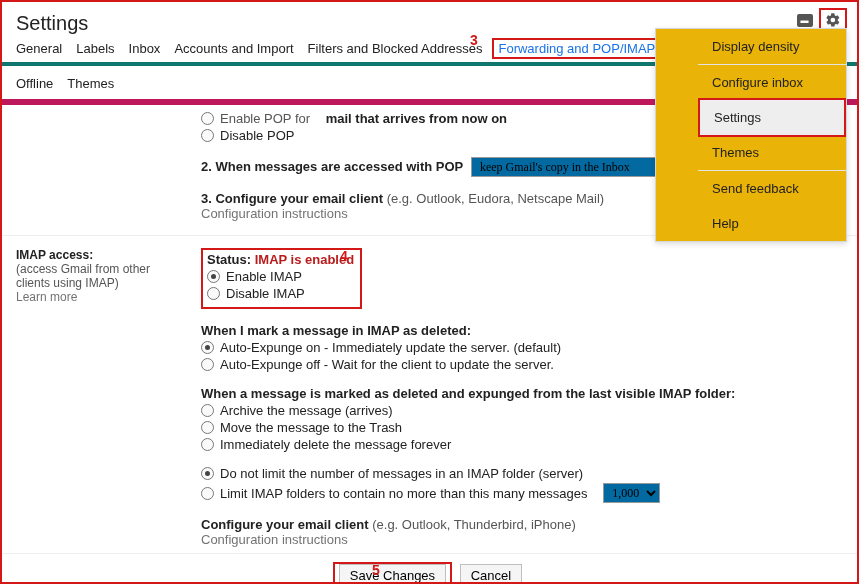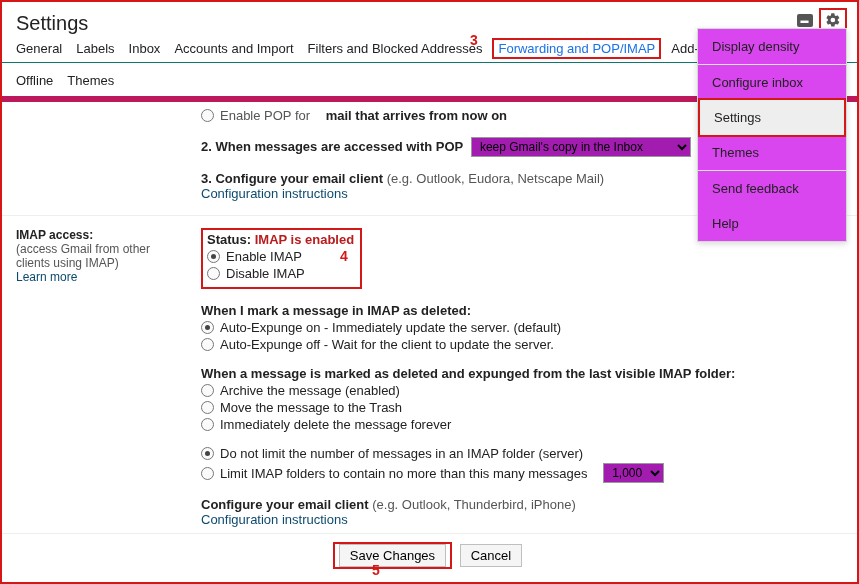--- a/index.html
+++ b/index.html
@@ -49,21 +49,21 @@
     justify-content: center;
   }
   .gear-box svg { display:block; }
   
   .tabs {
     display: flex;
     gap: 14px;
     padding: 0 14px;
     font-size: 13px;
     color: #222;
-    border-bottom: 1px solid #0f766e;
+    border-bottom: 4px solid #0f766e;
     padding-bottom: 6px;
   }
   .tab { cursor: pointer; }
   .tab.active { color: #1a73e8; }
   .tab-highlight {
     border: 2px solid #d41717;
     padding: 1px 4px;
     margin: -3px -4px;
   }
   .tabs-row2 {
@@ -72,25 +72,26 @@
     padding: 10px 14px 8px 14px;
     font-size: 13px;
     border-bottom: 6px solid #be185d;
   }
   
   .menu {
     position: absolute;
     top: 26px;
     right: 10px;
     width: 148px;
-    background: #d946ef;
+    background: #eab308;
     border: 1px solid #d6d6d6;
     box-shadow: 0 2px 6px rgba(0,0,0,0.15);
     font-size: 13px;
     z-index: 10;
+    padding-left: 42px;
   }
   .menu .item { padding: 10px 14px; cursor: pointer; }
   .menu .item.hover { background: #eeeeee; }
   .menu .sep { border-top: 1px solid #e3e3e3; }
   .menu .two-box {
     border: 2px solid #d41717;
     margin: -2px 0;
   }
   
   .content {
@@ -113,30 +114,31 @@
   .bold { font-weight: 700; }
   .radio-line { display: flex; align-items: center; gap: 6px; margin: 2px 0; }
   .radio {
     width: 11px; height: 11px; border: 1px solid #777; border-radius: 50%;
     display: inline-flex; align-items: center; justify-content: center;
     background: #fafafa;
   }
   .radio.checked::after {
     content: ""; width: 5px; height: 5px; background: #444; border-radius: 50%;
   }
-  .link { color: #0c4a6e; cursor: pointer; margin-top: 8px; }
+  .link { color: #737373; cursor: pointer; margin-top: 8px; }
   .status-enabled { color: #b91c1c; font-weight: 700; }
   .section { margin-bottom: 14px; }
   .heading { font-weight: 700; margin-bottom: 2px; }
   .subtle { color: #555; }
   select, .select-fake {
     font-size: 12px;
     border: 1px solid #999;
-    background: #a21caf;
+    background: #0369a1;
     padding: 1px 4px;
+    font-family: Liberation Serif, serif;
   }
   .redbox { border: 2px solid #d41717; padding: 2px 6px 4px 4px; display: inline-block; }
   .ann {
     position: absolute;
     color: #d41717;
     font-weight: 700;
     font-size: 14px;
     pointer-events: none;
   }
   
@@ -201,20 +203,24 @@
   <div class="content">
     <div class="leftcol"></div>
     <div class="maincol">
 
       <div class="section" style="margin-top:0">
         <div class="radio-line">
           <span class="radio"></span>
           <span class="subtle">Enable POP for</span>&nbsp;
           <span class="bold">mail that arrives from now on</span>
         </div>
+        <div class="radio-line">
+          <span class="radio"></span>
+          <span>Disable POP</span>
+        </div>
       </div>
 
       <div class="section">
         <span class="bold">2. When messages are accessed with POP</span>
         <select style="width:220px; margin-left:4px;">
           <option>keep Gmail's copy in the Inbox</option>
         </select>
       </div>
 
       <div class="section">
@@ -257,21 +263,21 @@
         <div class="radio-line">
             <span class="radio"></span>
             <span>Auto-Expunge off - Wait for the client to update the server.</span>
           </div>
       </div>
 
       <div class="section">
         <div class="heading">When a message is marked as deleted and expunged from the last visible IMAP folder:</div>
         <div class="radio-line">
             <span class="radio"></span>
-            <span>Archive the message (enabled)</span>
+            <span>Archive the message (arrives)</span>
           </div>
         <div class="radio-line">
             <span class="radio"></span>
             <span>Move the message to the Trash</span>
           </div>
         <div class="radio-line">
             <span class="radio"></span>
             <span>Immediately delete the message forever</span>
           </div>
       </div>

